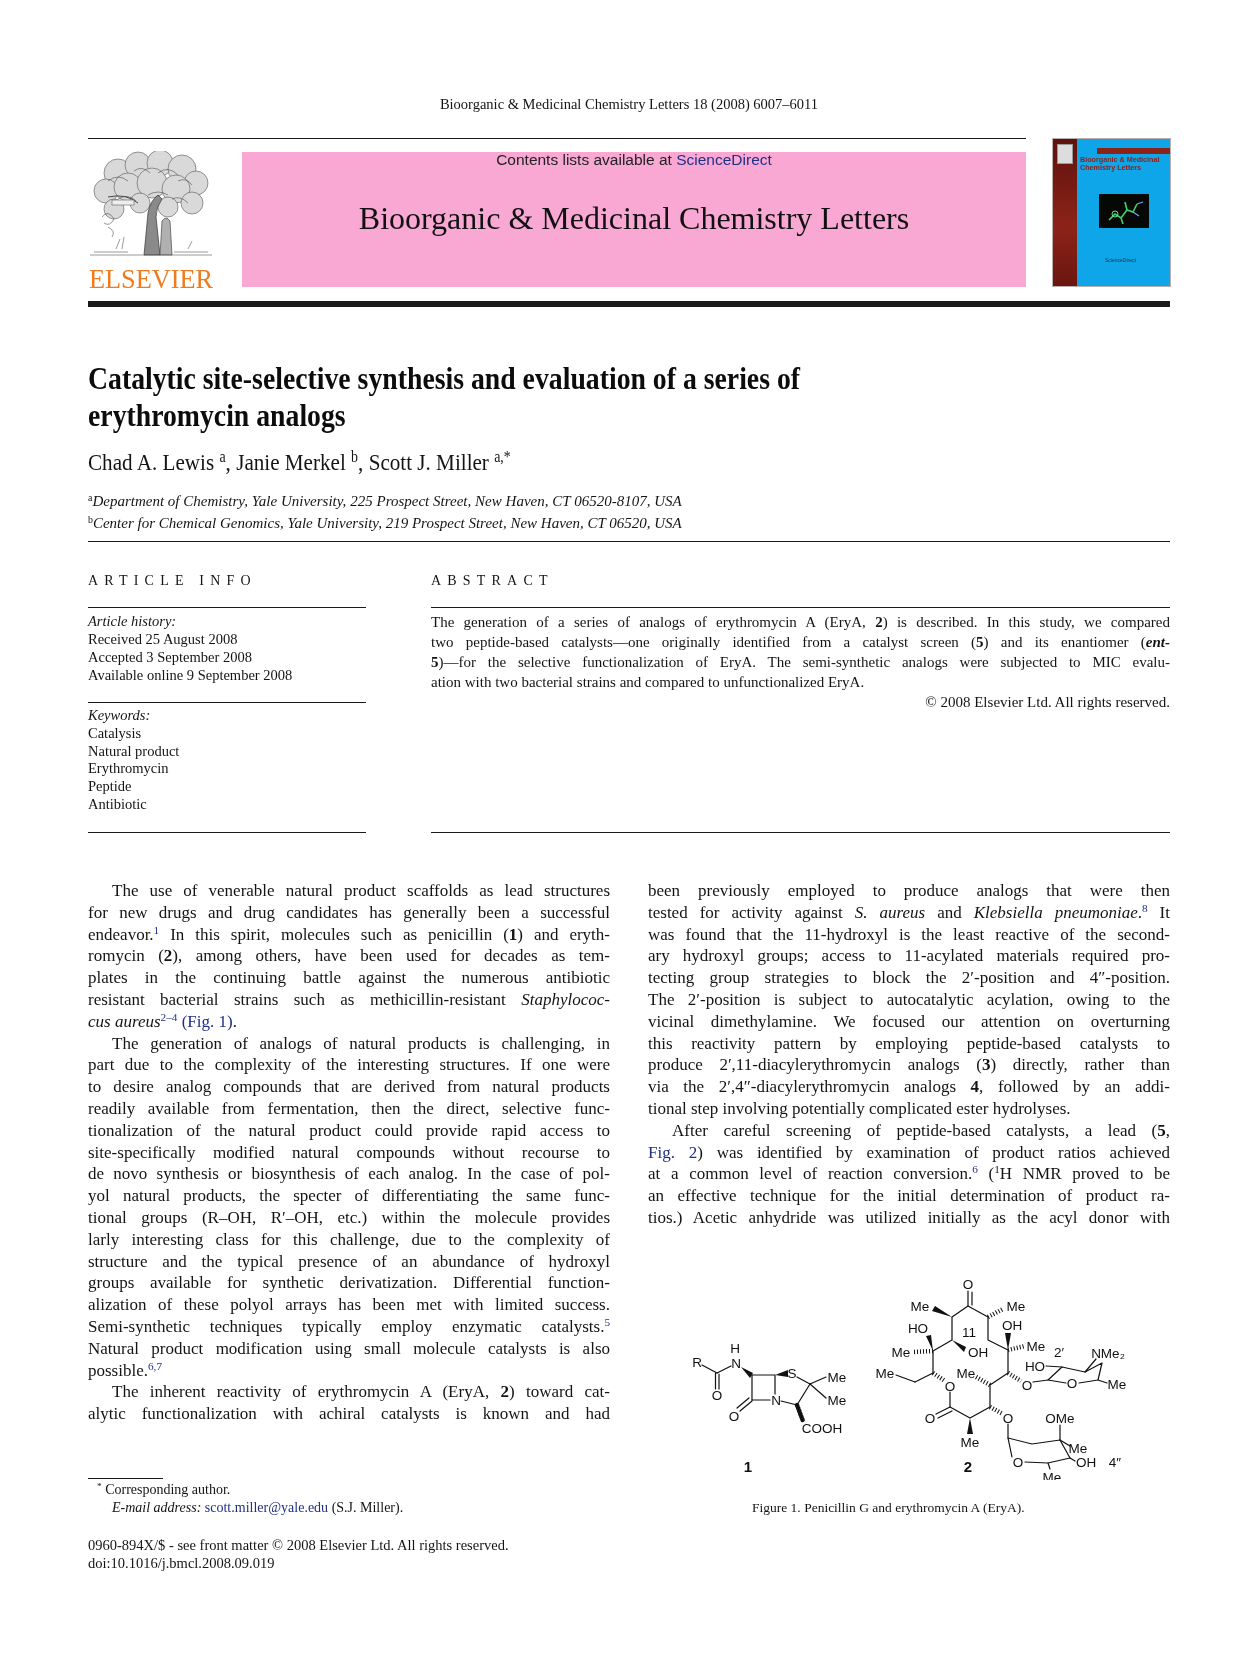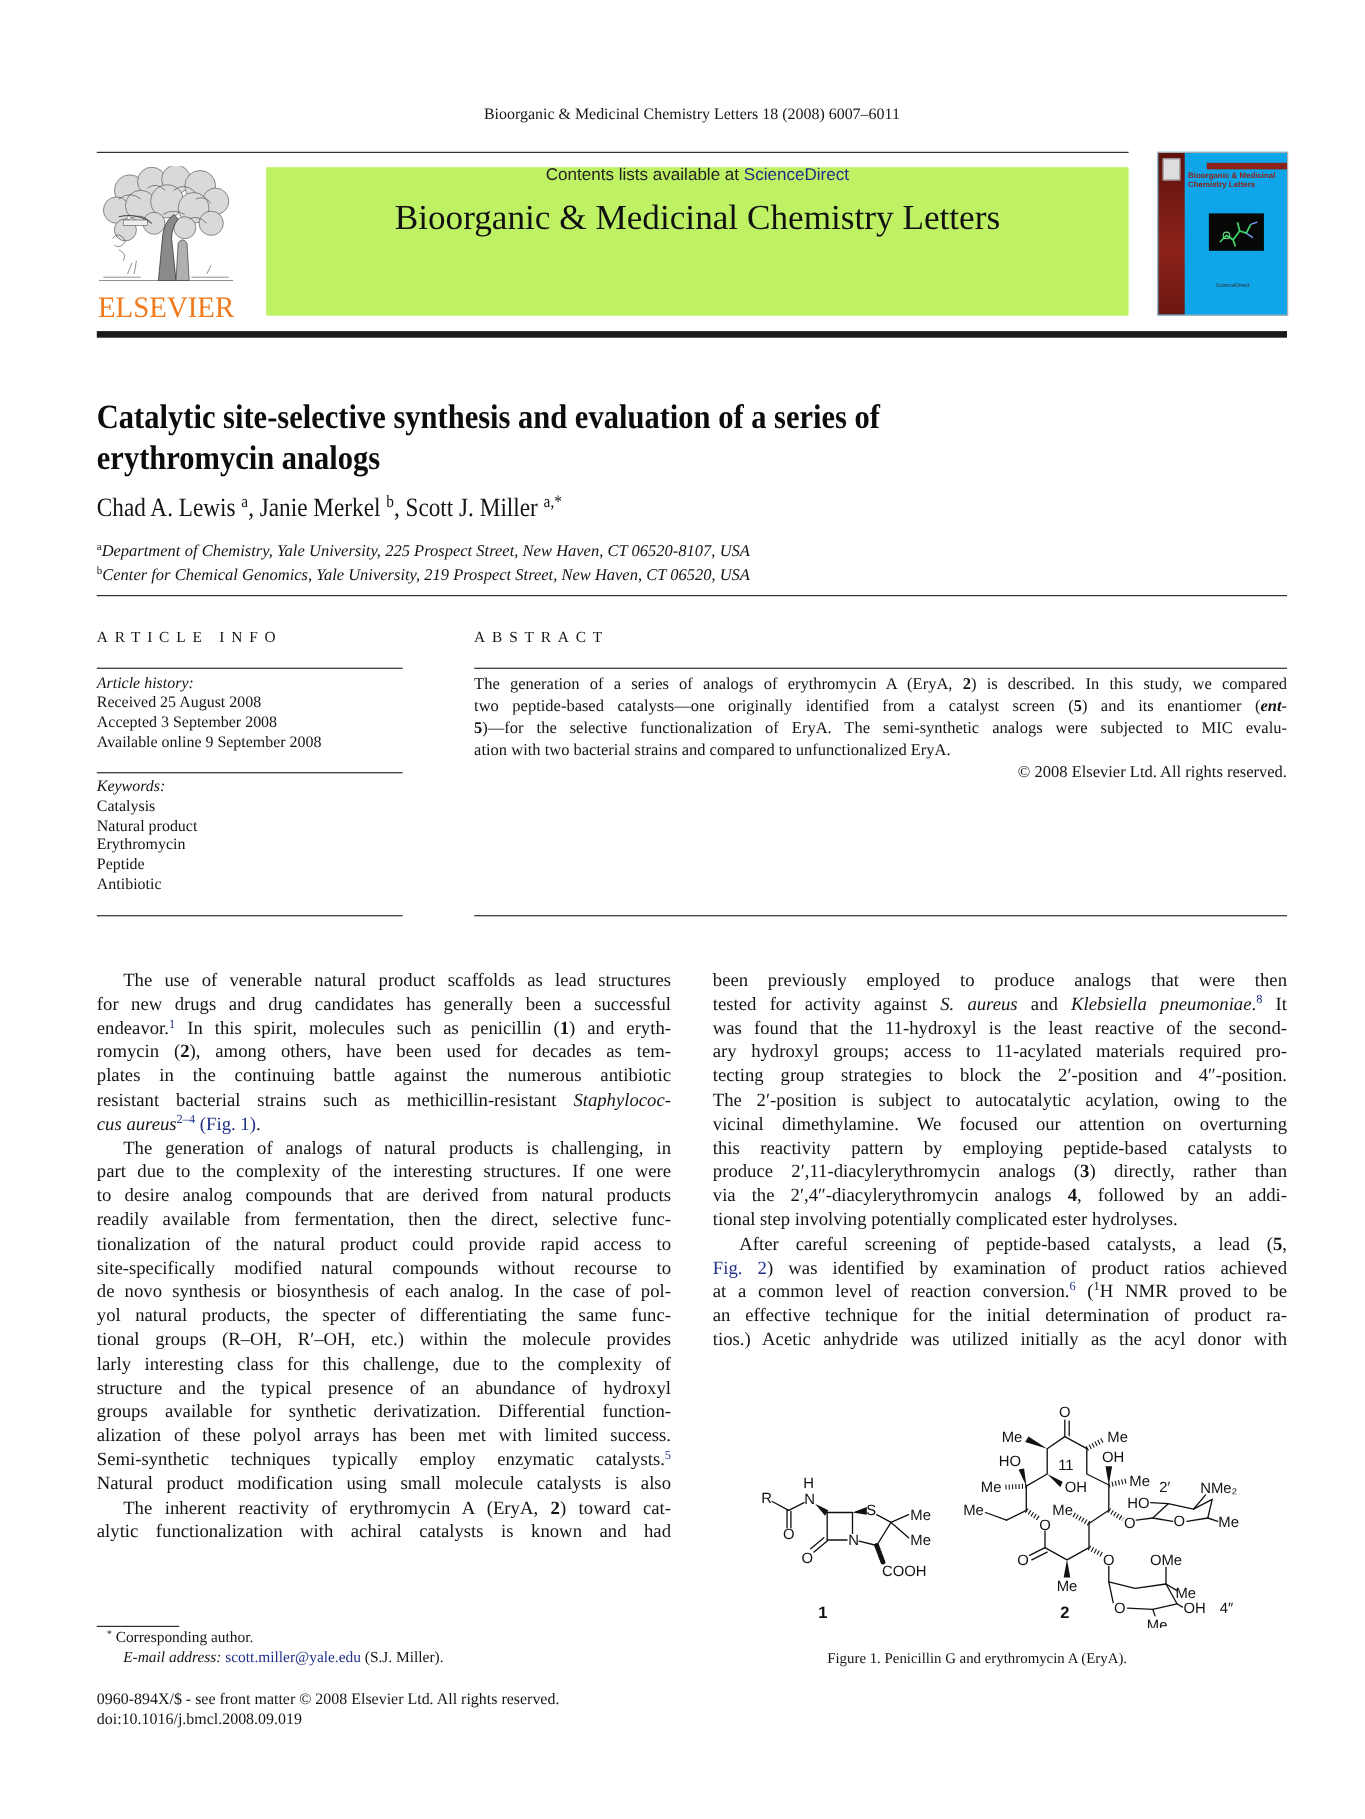--- a/index.html
+++ b/index.html
@@ -1,21 +1,21 @@
 <!DOCTYPE html>
 <html><head>
 <meta charset="utf-8">
 <style>
   html,body{margin:0;padding:0;background:#fff;}
   #page{position:relative;width:1241px;height:1654px;background:#fff;overflow:hidden;
         font-family:"Liberation Serif",serif;color:#141414;}
   .abs{position:absolute;}
   .rule{position:absolute;background:#1a1a1a;}
   .run-head{font-size:14.5px;line-height:20px;text-align:center;}
-  .masthead-box{background:#bef264;}
+  .masthead-box{background:#f9a8d4;}
   .contents-line{position:absolute;left:0;right:0;top:0;text-align:center;
         font-family:"Liberation Sans",sans-serif;font-size:15.5px;line-height:20px;color:#222;}
   .journal-title{position:absolute;left:0;right:0;text-align:center;font-size:32px;line-height:38px;color:#111;}
   .homepage{position:absolute;left:0;right:0;text-align:center;font-family:"Liberation Sans",sans-serif;
         font-size:15px;letter-spacing:2.8px;line-height:20px;color:#111;}
   .link{color:#1f2f86;}
   .cover{overflow:hidden;background:#0ea5e9;border:1px solid #b9b0ad;box-sizing:border-box;}
   .cover-strip{position:absolute;left:0;top:0;bottom:0;width:24px;
         background:linear-gradient(180deg,#5e120c,#8c2319 60%,#6a160f);}
   .cover-topbar{position:absolute;left:44px;right:0;top:9px;height:6px;background:#8c2319;}
@@ -93,21 +93,21 @@
           <line x1="100" y1="98" x2="104" y2="90"></line>
       </g>
       <text x="63" y="137" text-anchor="middle" textLength="124" lengthAdjust="spacingAndGlyphs" style="font-family:'Liberation Serif',serif;font-size:27px;" fill="#f07a1c">ELSEVIER</text>
     </svg>
   </div>
 
   <div class="abs masthead-box" style="left:242px;top:152px;width:784px;height:135px;">
     <div class="contents-line" style="top:-2px;">
       <span>Contents lists available at </span><span class="link">ScienceDirect</span>
     </div>
-    <div class="journal-title" style="top:26px;">Bioorganic &amp; Medicinal Chemistry Letters</div>
+    <div class="journal-title" style="top:47px;">Bioorganic &amp; Medicinal Chemistry Letters</div>
   </div>
 
   <div class="abs cover" style="left:1052px;top:138px;width:119px;height:149px;">
     <div class="cover-strip"></div>
     <div class="cover-logo"></div>
     <div class="cover-topbar"></div>
     <div class="cover-title">
       <div>Bioorganic &amp; Medicinal</div>
       <div>Chemistry Letters</div>
     </div>
@@ -183,20 +183,21 @@
       <div class="ln"><span class="s-n">site-specifically modified natural compounds without recourse to</span></div>
       <div class="ln"><span class="s-n">de novo synthesis or biosynthesis of each analog. In the case of pol-</span></div>
       <div class="ln"><span class="s-n">yol natural products, the specter of differentiating the same func-</span></div>
       <div class="ln"><span class="s-n">tional groups (R–OH, R′–OH, etc.) within the molecule provides</span></div>
       <div class="ln"><span class="s-n">larly interesting class for this challenge, due to the complexity of</span></div>
       <div class="ln"><span class="s-n">structure and the typical presence of an abundance of hydroxyl</span></div>
       <div class="ln"><span class="s-n">groups available for synthetic derivatization. Differential function-</span></div>
       <div class="ln"><span class="s-n">alization of these polyol arrays has been met with limited success.</span></div>
       <div class="ln"><span class="s-n">Semi-synthetic techniques typically employ enzymatic catalysts.</span><span class="s-suplink">5</span></div>
       <div class="ln"><span class="s-n">Natural product modification using small molecule catalysts is also</span></div>
+      <div class="ln last"><span class="s-n">possible.</span><span class="s-suplink">6,7</span></div>
       <div class="ln indent"><span class="s-n">The inherent reactivity of erythromycin A (EryA, </span><span class="s-b">2</span><span class="s-n">) toward cat-</span></div>
       <div class="ln"><span class="s-n">alytic functionalization with achiral catalysts is known and had</span></div>
     </div>
   <div class="abs body-col" style="left:648px;top:880px;width:522px;">
       <div class="ln"><span class="s-n">been previously employed to produce analogs that were then</span></div>
       <div class="ln"><span class="s-n">tested for activity against </span><span class="s-i">S. aureus</span><span class="s-n"> and </span><span class="s-i">Klebsiella pneumoniae</span><span class="s-n">.</span><span class="s-suplink">8</span><span class="s-n"> It</span></div>
       <div class="ln"><span class="s-n">was found that the 11-hydroxyl is the least reactive of the second-</span></div>
       <div class="ln"><span class="s-n">ary hydroxyl groups; access to 11-acylated materials required pro-</span></div>
       <div class="ln"><span class="s-n">tecting group strategies to block the 2′-position and 4″-position.</span></div>
       <div class="ln"><span class="s-n">The 2′-position is subject to autocatalytic acylation, owing to the</span></div>

